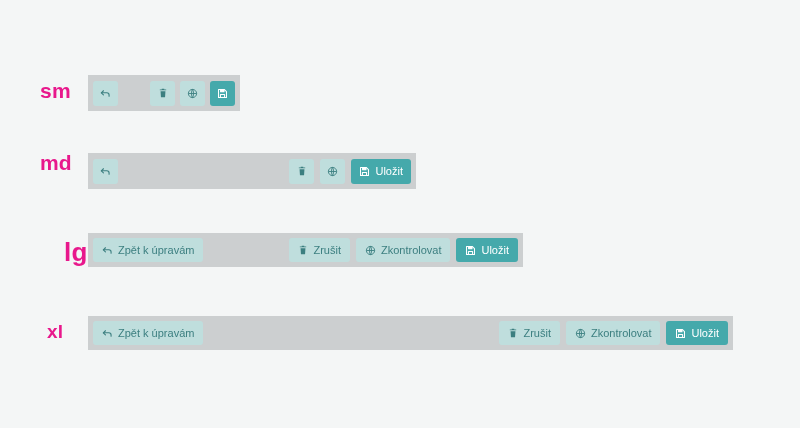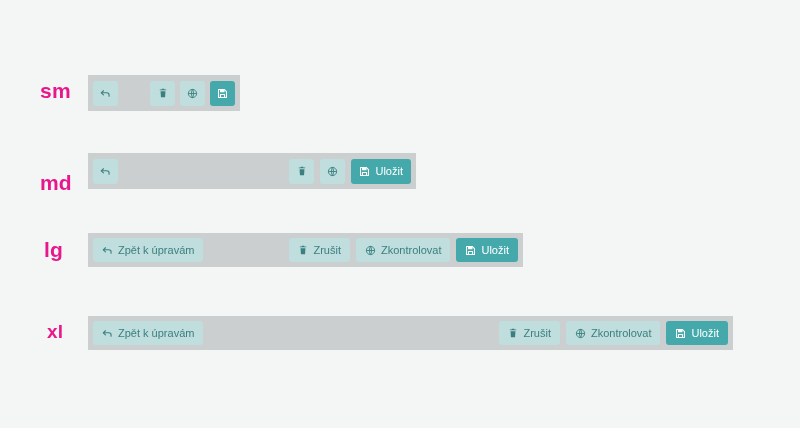--- a/index.html
+++ b/index.html
@@ -73,29 +73,29 @@
   .btn .ico svg { display: block; }
 
   
   .sm .toolbar { left: 88px; top: 75px; width: 152px; height: 36px; padding: 0 5px; }
   .sm .size-label { left: 40px; top: 80px; font-size: 21px; }
   .sm .btn { height: 25px; width: 25px; border-radius: 3px; }
   .sm .toolbar-right .btn { margin-left: 5px; }
 
   
   .md .toolbar { left: 88px; top: 153px; width: 328px; height: 36px; padding: 0 5px; }
-  .md .size-label { left: 40px; top: 172px; font-size: 21px; }
+  .md .size-label { left: 40px; top: 152px; font-size: 21px; }
   .md .btn { height: 25px; width: 25px; }
   .md .btn.has-label { width: auto; padding: 0 8px; font-size: 11px; }
   .md .btn.has-label .ico { margin-right: 5px; }
   .md .toolbar-right .btn { margin-left: 6px; }
 
   
   .lg .toolbar { left: 88px; top: 233px; width: 435px; height: 34px; padding: 0 5px; }
-  .lg .size-label { left: 44px; top: 239px; font-size: 21px; }
+  .lg .size-label { left: 64px; top: 239px; font-size: 26px; }
   .lg .btn { height: 24px; padding: 0 9px; font-size: 11px; }
   .lg .btn .ico { margin-right: 5px; }
   .lg .toolbar-right .btn { margin-left: 6px; }
 
   
   .xl .toolbar { left: 88px; top: 316px; width: 645px; height: 34px; padding: 0 5px; }
   .xl .size-label { left: 47px; top: 322px; font-size: 19px; }
   .xl .btn { height: 24px; padding: 0 9px; font-size: 11px; }
   .xl .btn .ico { margin-right: 5px; }
   .xl .toolbar-right .btn { margin-left: 6px; }

